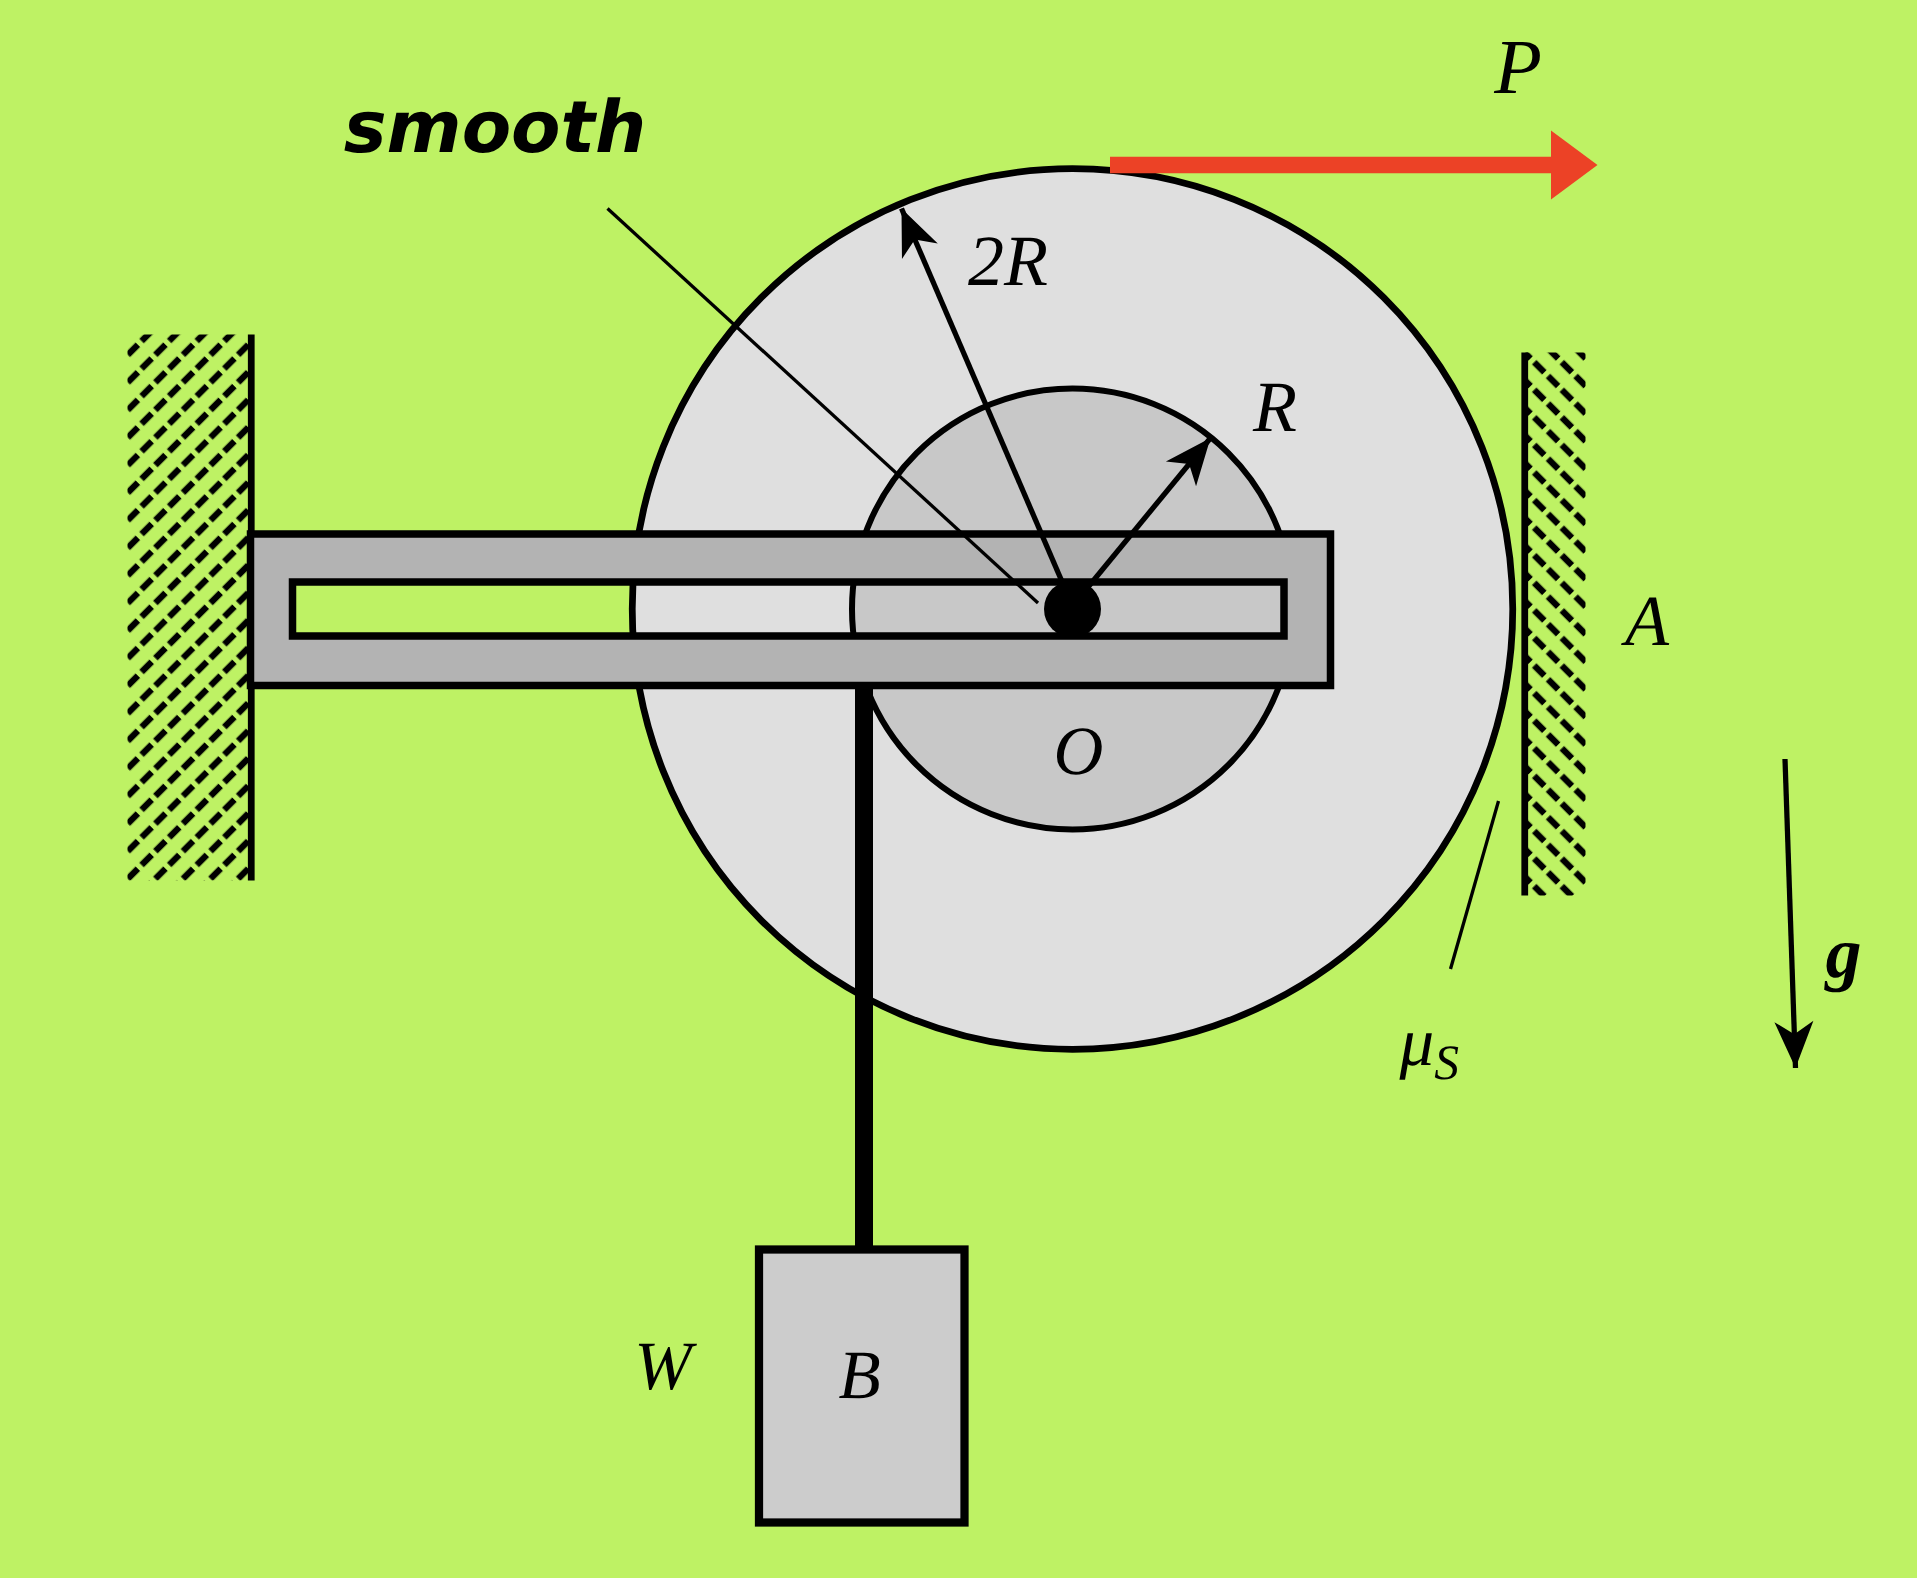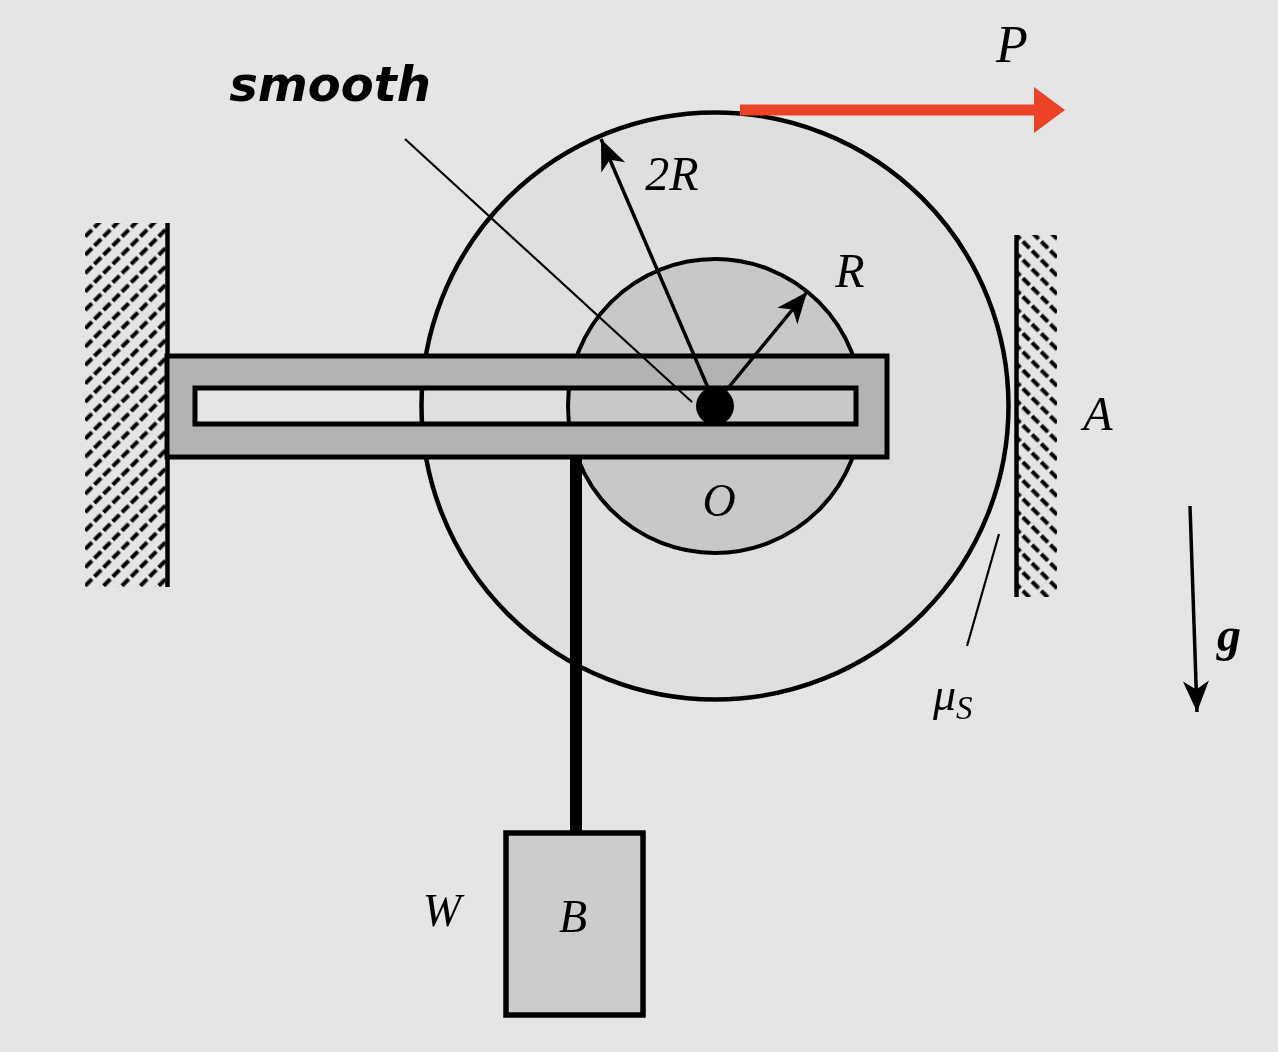--- a/index.html
+++ b/index.html
@@ -1,16 +1,16 @@
 <!DOCTYPE html>
 <html><head>
 <meta charset="utf-8">
 <style>
   html,body { margin:0; padding:0; background:#ffffff; }
-  .stage { width:1278px; height:1052px; position:relative; background:#e5e5e5; overflow:hidden; }
+  .stage { width:1278px; height:1052px; position:relative; background:#bef264; overflow:hidden; }
   svg { display:block; }
   .lbl { font-family:"Liberation Serif", serif; font-style:italic; fill:#000000; }
   .lbl-52 { font-size:52px; }
   .lbl-48 { font-size:48px; }
   .lbl-46 { font-size:46px; }
   .lbl-33 { font-size:33px; }
   .lbl-bold { font-weight:bold; }
   .lbl-sans { font-family:"DejaVu Sans", sans-serif; font-style:italic; font-weight:600; font-size:48px; fill:#000000; }
 </style>
 </head>

